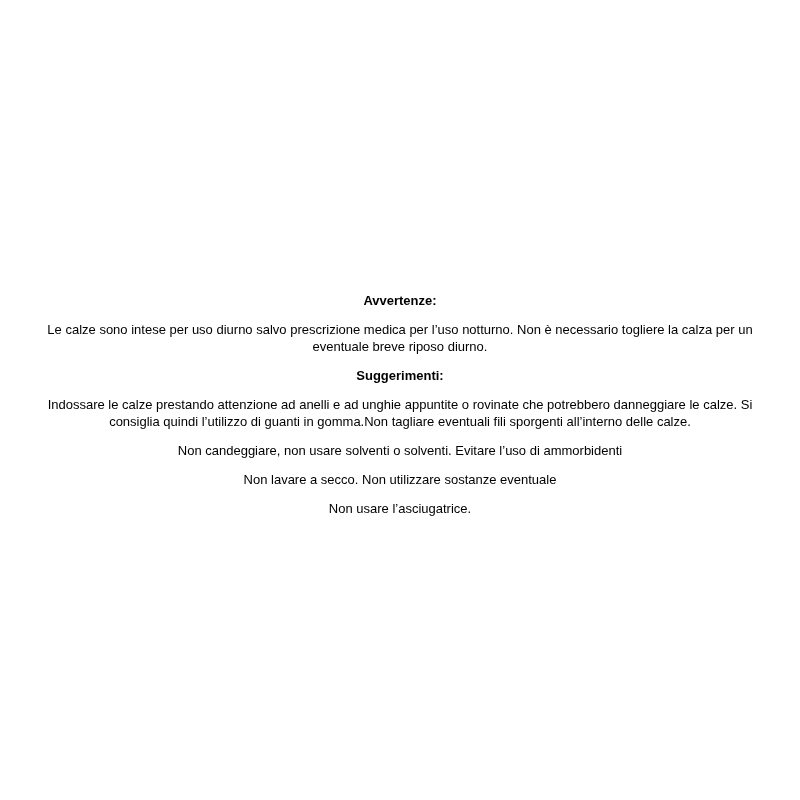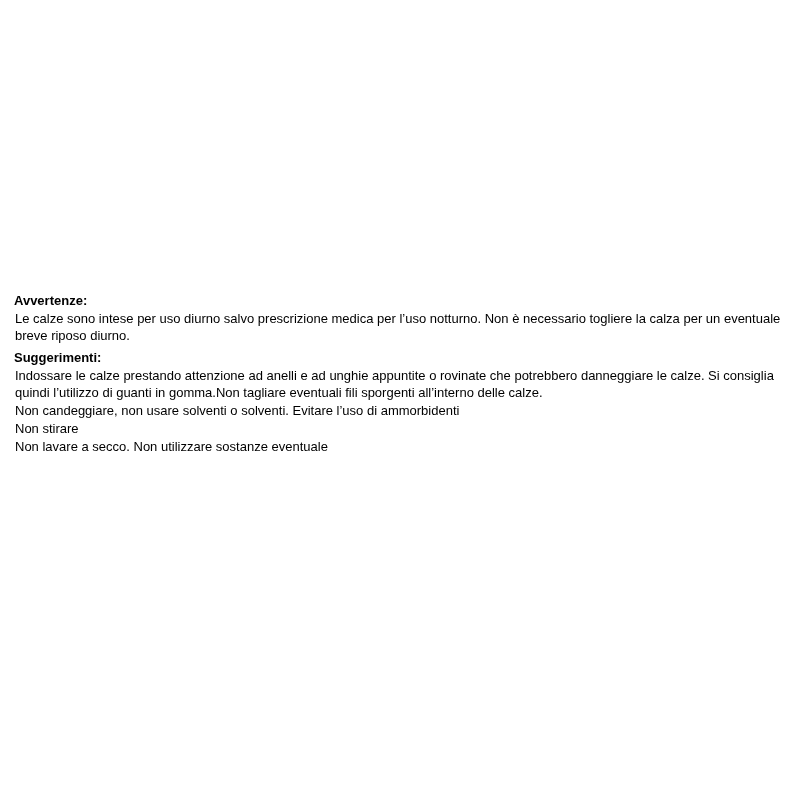--- a/index.html
+++ b/index.html
@@ -16,48 +16,48 @@
     color: #000000;
   }
   .doc {
     position: absolute;
     top: 292px;
     left: 14px;
     right: 14px;
     font-size: 13px;
     line-height: 17px;
   }
-  .doc section { margin: 0; padding: 0; }
+  .doc section { margin: 0; padding: 0; text-align: center; }
   .heading {
     font-size: 13px;
     line-height: 17px;
     font-weight: 700;
     margin: 5px 0 0 0;
     padding: 0;
   }
   .doc section:first-child .heading { margin-top: 0; }
   .para {
-    margin: 1px;
+    margin: 12px;
     padding: 0;
   }
 </style>
 </head>
 <body>
 
 <div class="doc">
 
   <section>
     <h2 class="heading">Avvertenze:</h2>
     <p class="para">Le calze sono intese per uso diurno salvo prescrizione medica per l’uso notturno. Non è necessario togliere la calza per un eventuale breve riposo diurno.</p>
   </section>
 
   <section>
     <h2 class="heading">Suggerimenti:</h2>
     <p class="para">Indossare le calze prestando attenzione ad anelli e ad unghie appuntite o rovinate che potrebbero danneggiare le calze. Si consiglia quindi l’utilizzo di guanti in gomma.Non tagliare eventuali fili sporgenti all’interno delle calze.</p>
   </section>
 
   <section>
     <p class="para">Non candeggiare, non usare solventi o solventi. Evitare l’uso di ammorbidenti</p>
-    <p class="para">Non stirare</p>
     <p class="para">Non lavare a secco. Non utilizzare sostanze eventuale</p>
+    <p class="para">Non usare l’asciugatrice.</p>
   </section>
 
 </div>
 
 </body></html>

